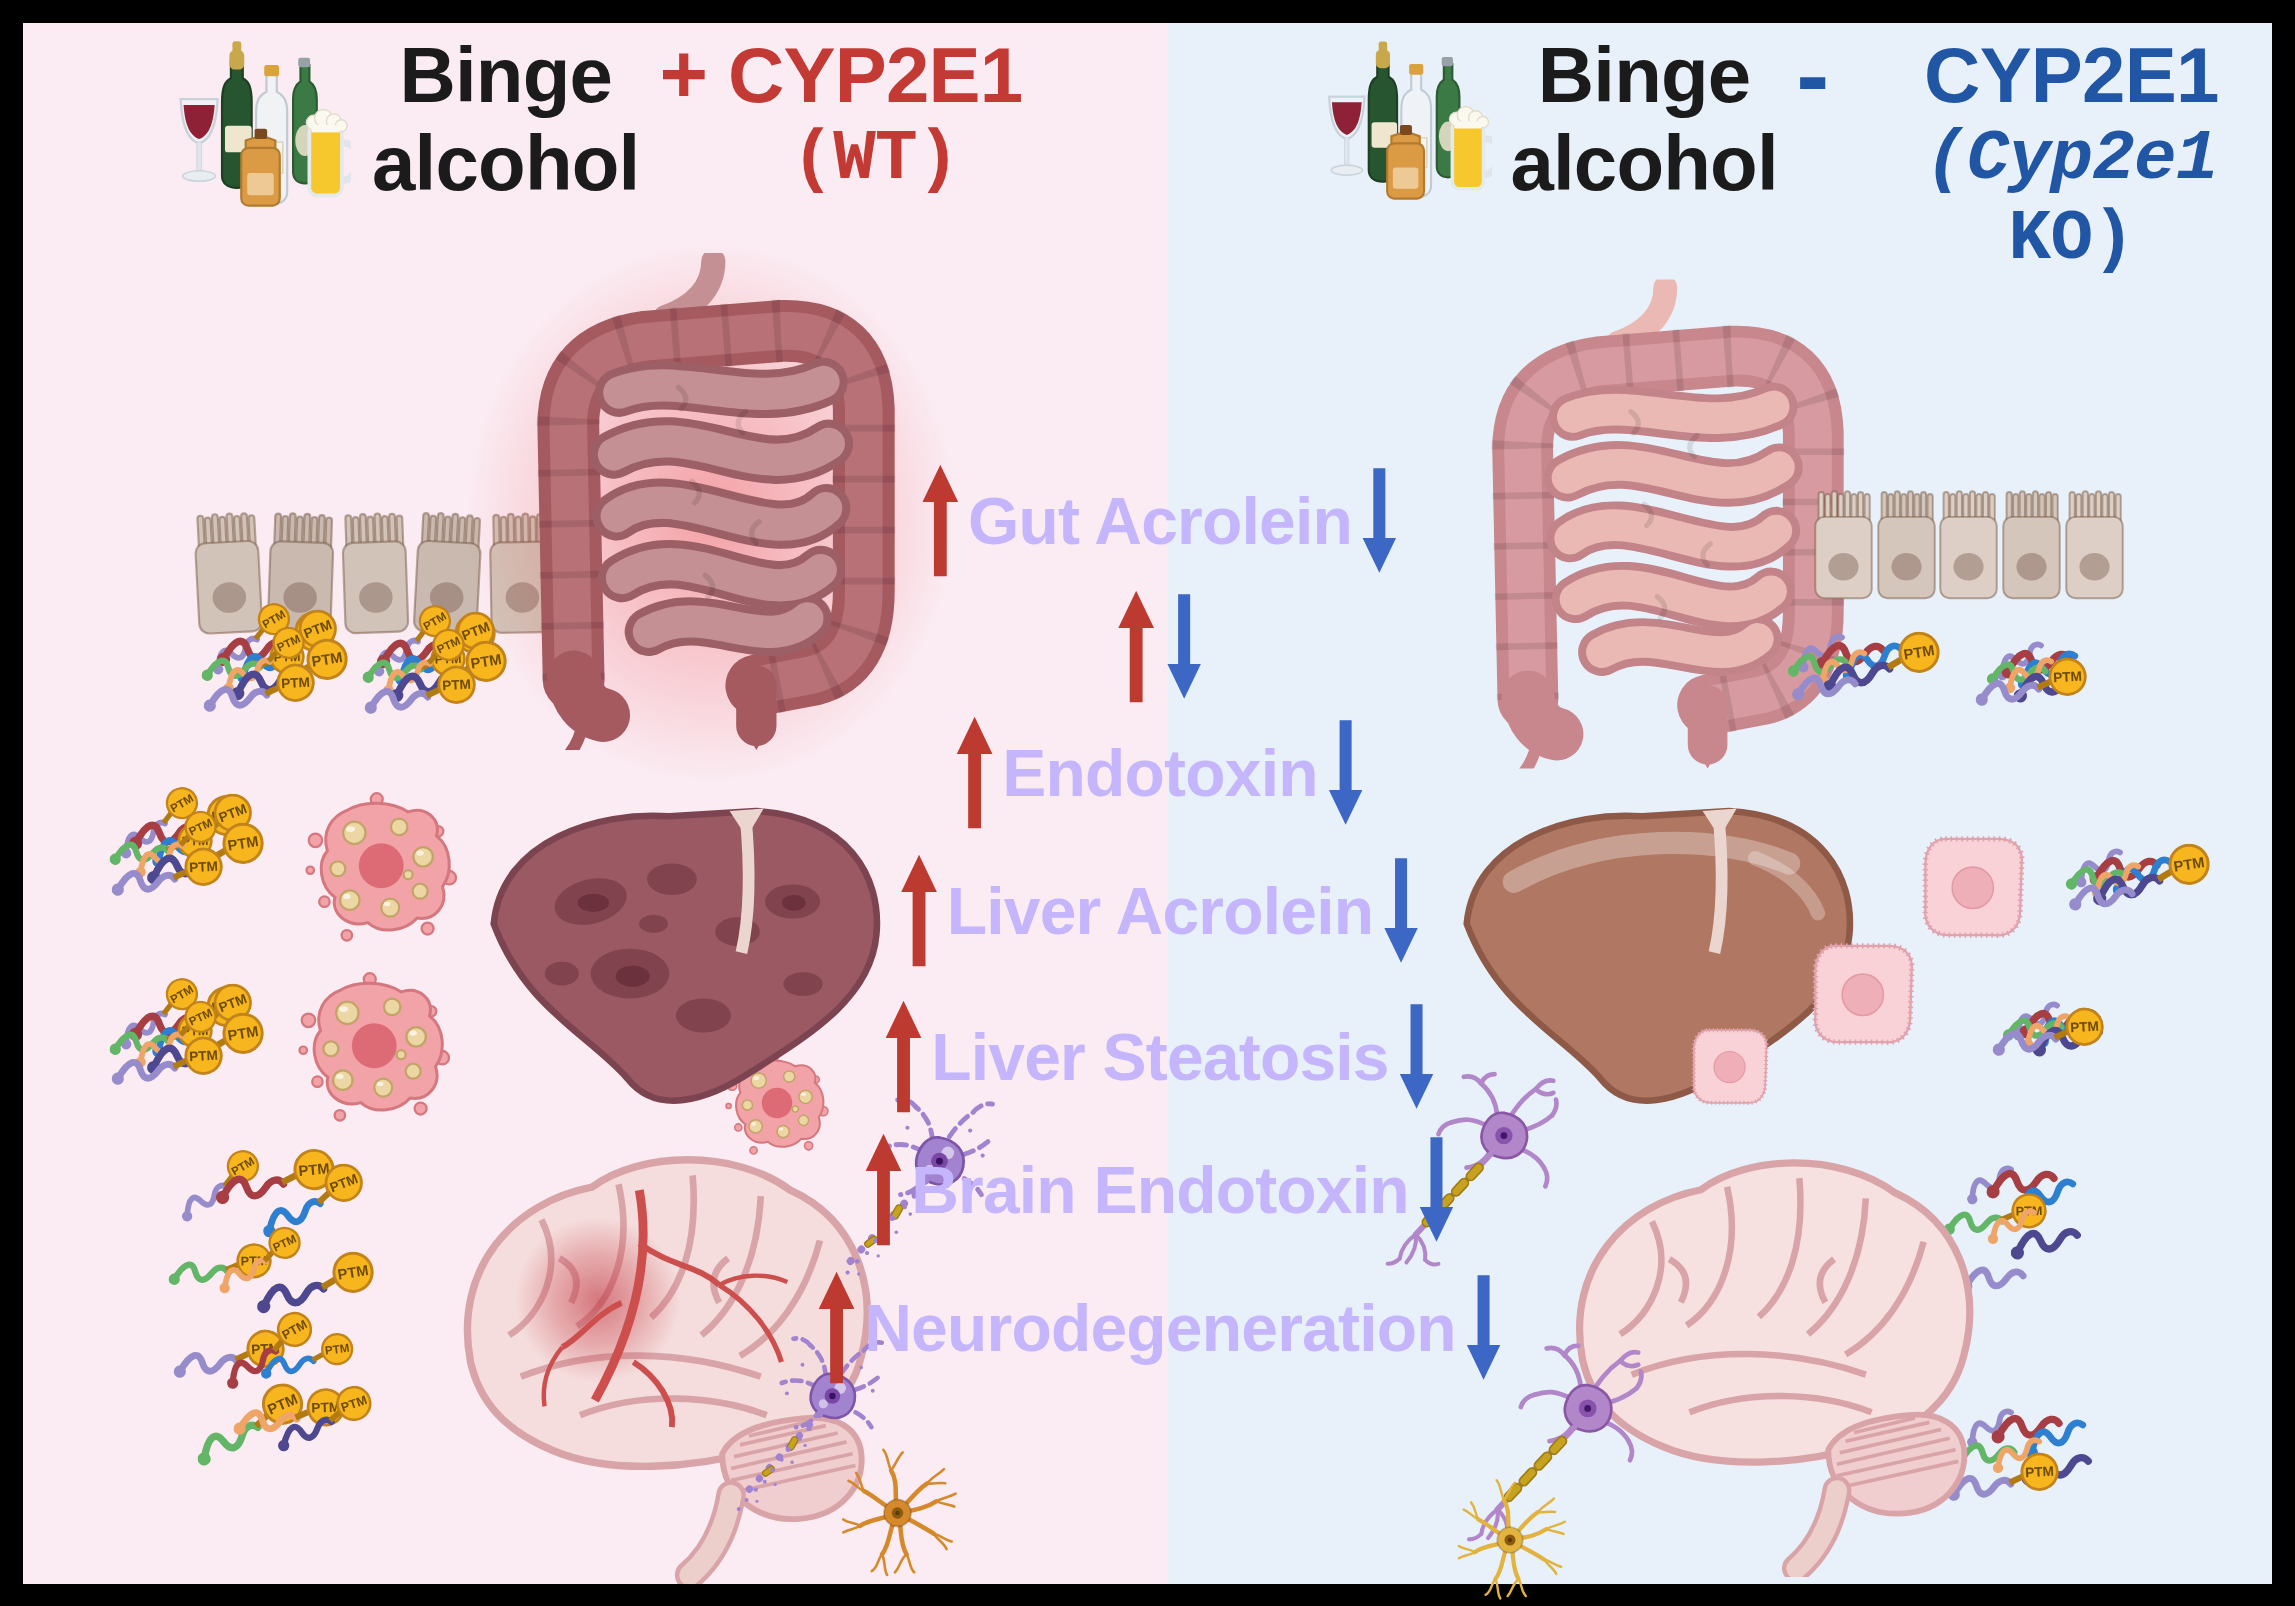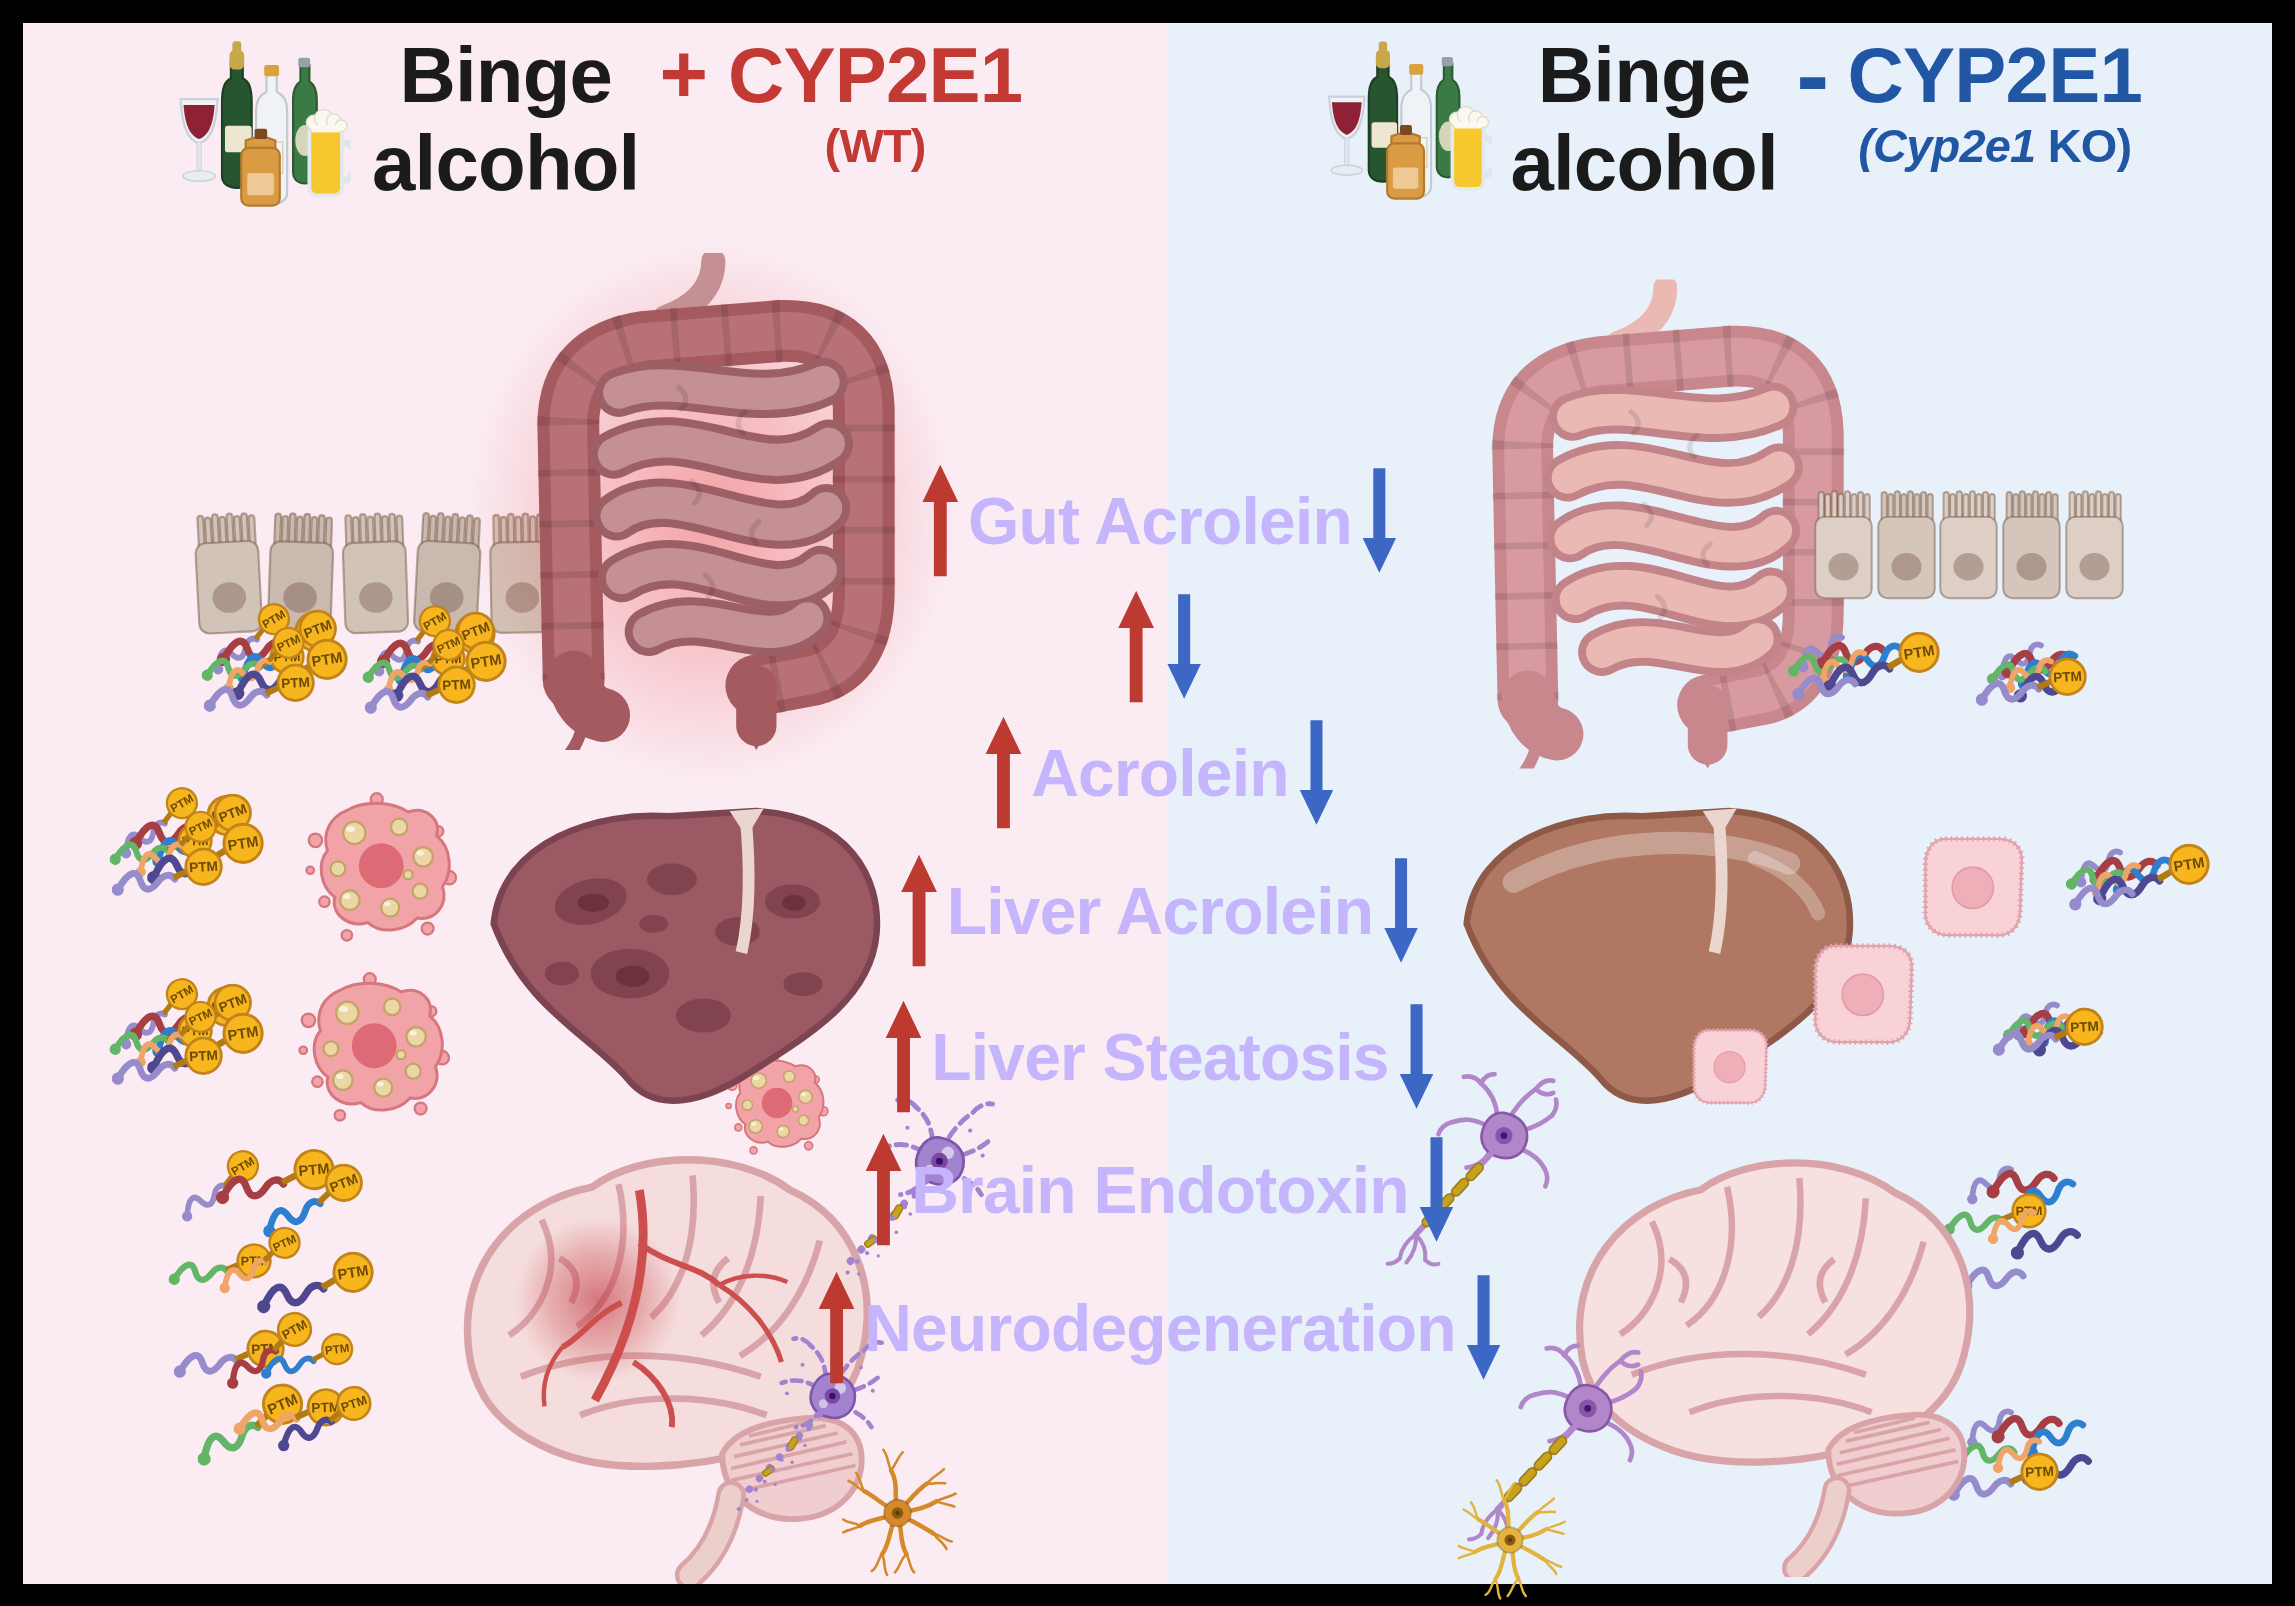--- a/index.html
+++ b/index.html
@@ -11,21 +11,21 @@
   .abs{position:absolute;}
   svg{display:block;overflow:visible;}
   
   .header{position:absolute;display:flex;align-items:flex-start;gap:20px;z-index:30;}
   .binge{font-size:78px;font-weight:700;color:#1b1b1b;line-height:1.13;text-align:center;letter-spacing:-0.8px;}
   .op{font-size:83px;font-weight:700;line-height:88px;}
   .op-plus{color:var(--left-accent,#c23a33);}
   .op-minus{color:var(--right-accent,#2156a5);font-size:99px;}
   .gene-block{text-align:center;line-height:1.13;}
   .gene-line1{font-size:78px;font-weight:700;letter-spacing:-0.8px;}
-  .gene-line2{font-size:47px;font-weight:700;letter-spacing:-0.8px;}
+  .gene-line2{font-size:71px;font-weight:700;letter-spacing:-0.8px;font-family:Liberation Mono, monospace;}
   .red{color:var(--left-accent,#c23a33);}
   .blue{color:var(--right-accent,#2156a5);}
   .it{font-style:italic;}
   
   .outcome-row{position:absolute;left:1160px;transform:translateX(-50%);display:flex;
                align-items:center;gap:7.7px;z-index:20;white-space:nowrap;}
   .outcome-label{font-size:66px;font-weight:700;color:#c4b5fd;letter-spacing:-0.8px;}
   
   .cluster{position:absolute;}
   .mol,.bact,.epi-cell{position:absolute;}
@@ -998,21 +998,21 @@
         <use href="#sym-arrow-up"></use>
       </svg>
     <svg width="40" height="107" viewBox="0 0 56 160" style="color:var(--dec)">
         <use href="#sym-arrow-down"></use>
       </svg>
   </div>
   <div class="outcome-row" style="top:715px;">
     <svg width="40" height="115" viewBox="0 0 56 160" style="color:var(--inc)">
         <use href="#sym-arrow-up"></use>
       </svg>
-    <span class="outcome-label">Acrolein</span>
+    <span class="outcome-label">Endotoxin</span>
     <svg width="40" height="107" viewBox="0 0 56 160" style="color:var(--dec)">
         <use href="#sym-arrow-down"></use>
       </svg>
   </div>
   <div class="outcome-row" style="top:853px;">
     <svg width="40" height="115" viewBox="0 0 56 160" style="color:var(--inc)">
         <use href="#sym-arrow-up"></use>
       </svg>
     <span class="outcome-label">Liver Acrolein</span>
     <svg width="40" height="107" viewBox="0 0 56 160" style="color:var(--dec)">

